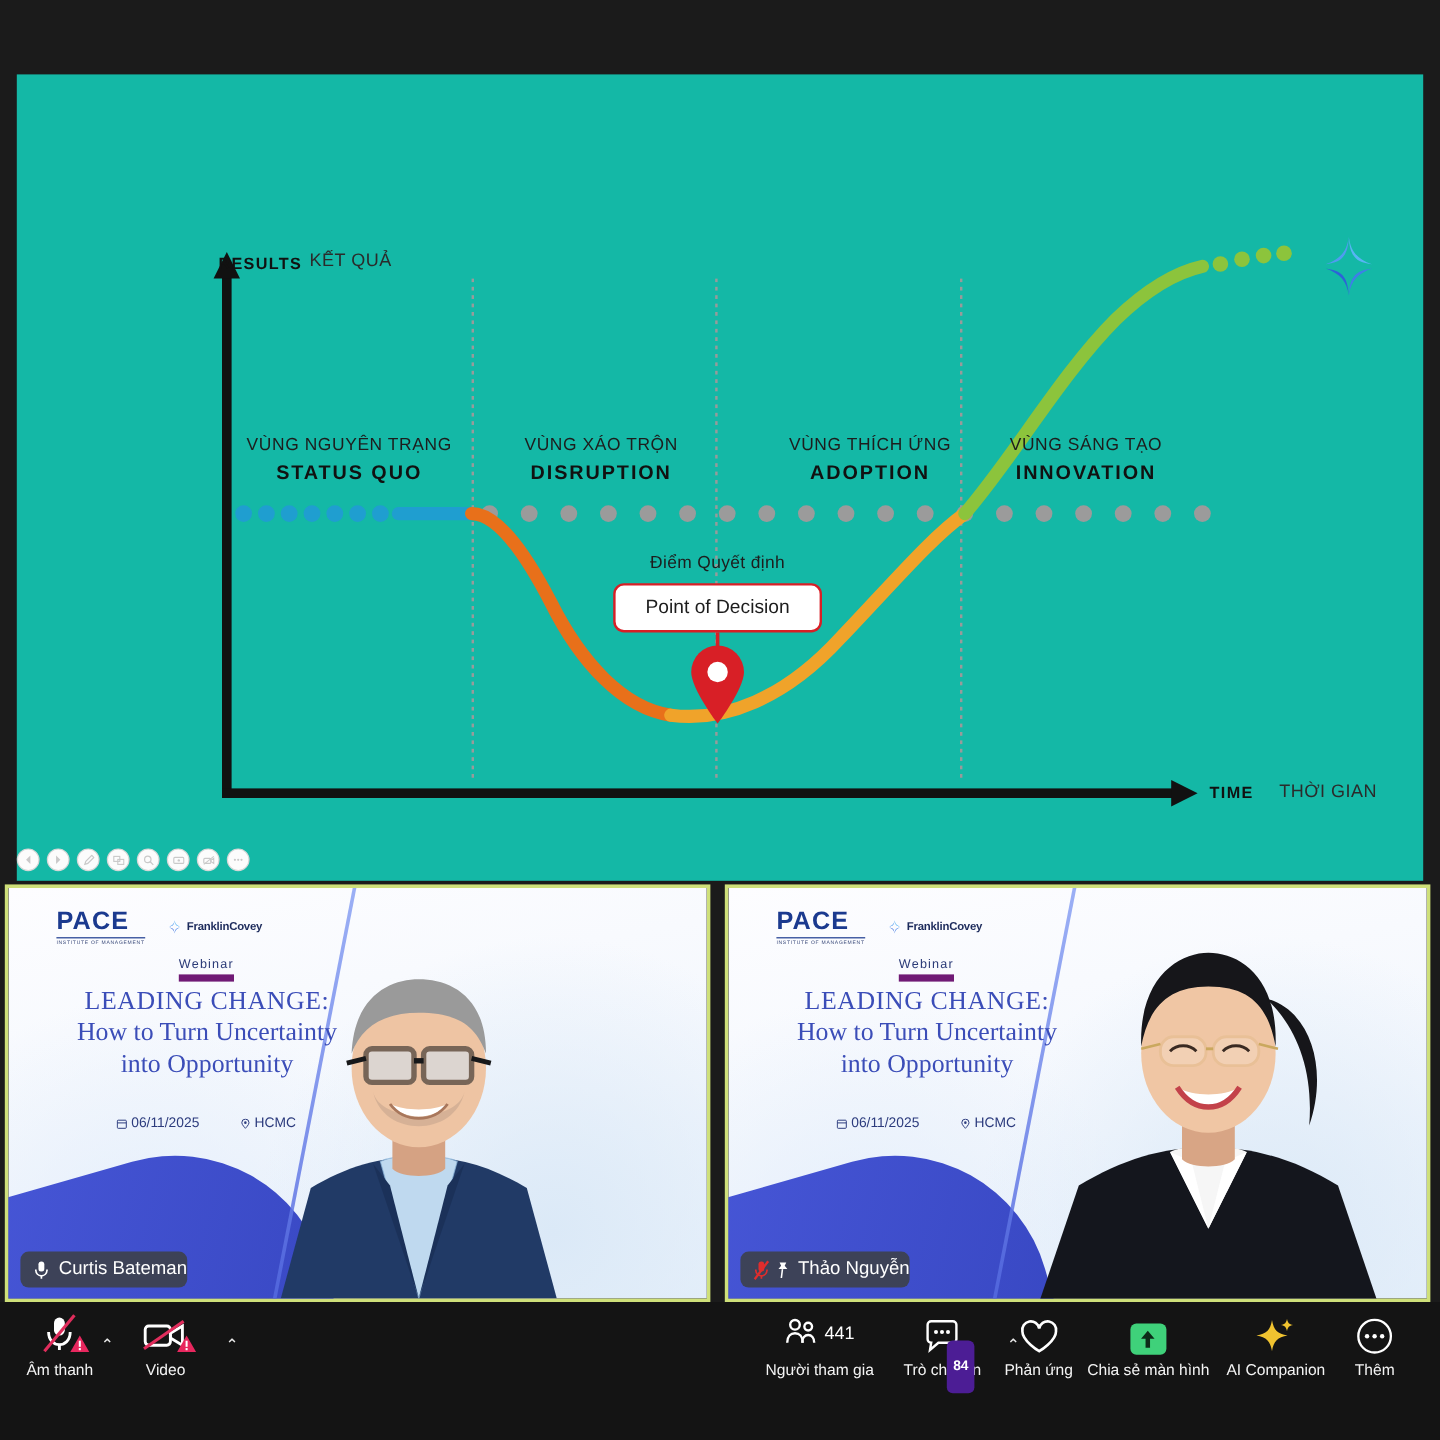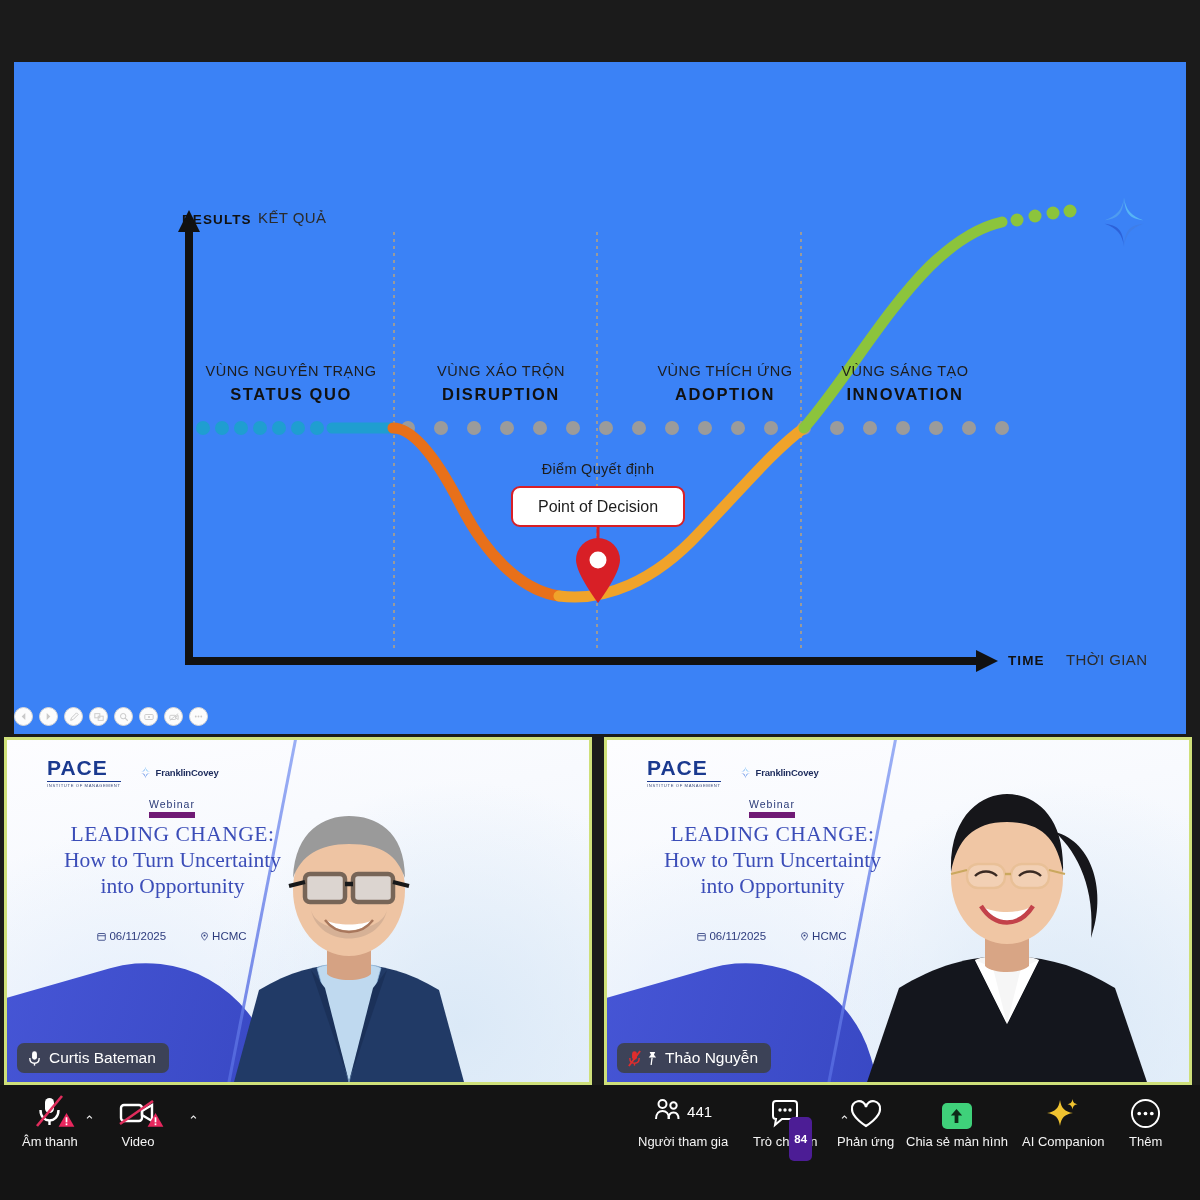--- a/index.html
+++ b/index.html
@@ -8,21 +8,21 @@
     background:#1b1b1b;
     font-family:"Liberation Sans", sans-serif;
     overflow:hidden;
   }
 
   
   #app { position:relative; width:1200px; height:1200px; background:#1b1b1b; }
 
   #slide-area {
     position:absolute; left:14px; top:62px; width:1172px; height:672px;
-    background:#3b82f6; overflow:hidden;
+    background:#14b8a6; overflow:hidden;
   }
 
   .slide-inner { position:absolute; inset:0; }
 
   
   .axis-v {
     position:absolute; left:171px; top:168px; width:8px; height:435px;
     background:#111;
   }
   .axis-v-head {
@@ -163,21 +163,21 @@
   }
   .bg-meta .m { display:flex; align-items:center; gap:3px; }
 
   
   .person { position:absolute; }
 
   .nameplate {
     position:absolute; left:10px; bottom:9px; height:30px;
     display:flex; align-items:center; gap:7px;
     background:rgba(60,64,67,.86); border-radius:7px;
-    padding:0 13px 0 10px; color:#fff; font-size:15.5px; white-space:nowrap;
+    padding:0 0 0 10px; color:#fff; font-size:15.5px; white-space:nowrap;
   }
   .nameplate .np-icons { display:flex; align-items:center; gap:3px; }
 
   
   #zoom-bar {
     position:absolute; left:0; top:1085px; width:1200px; height:115px;
     background:#141414;
   }
   .zbtn {
     position:absolute; top:8px; display:flex; flex-direction:column;

